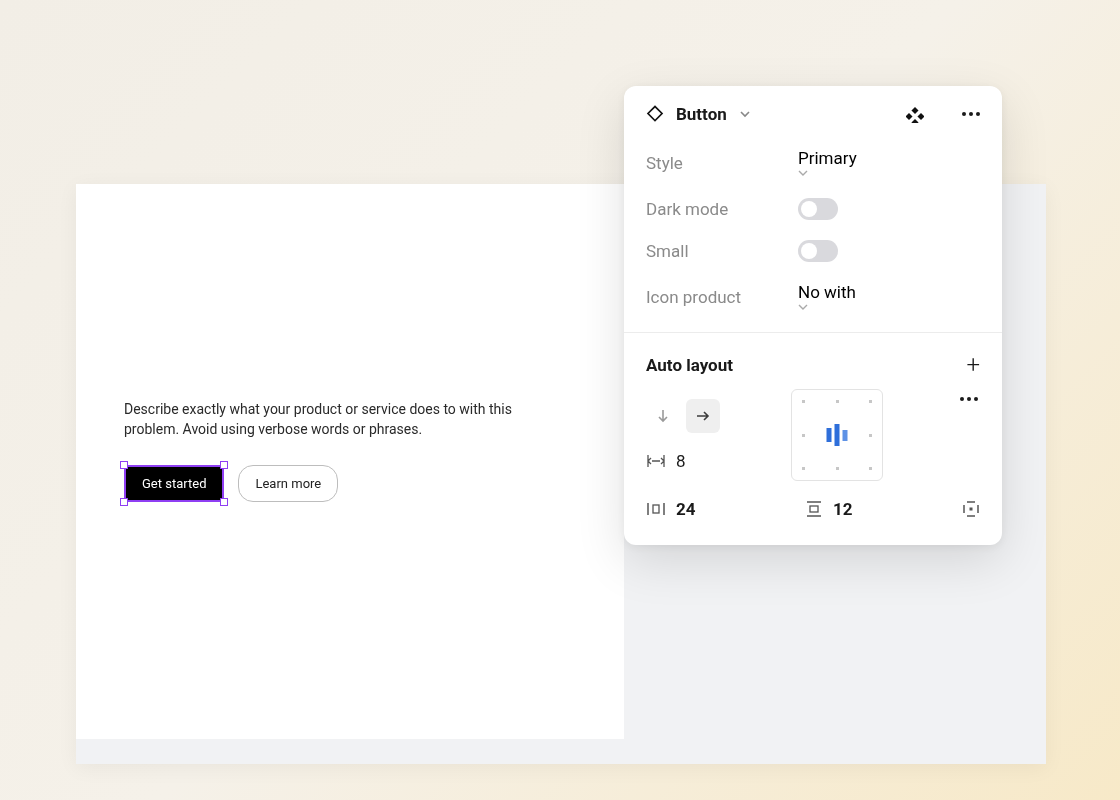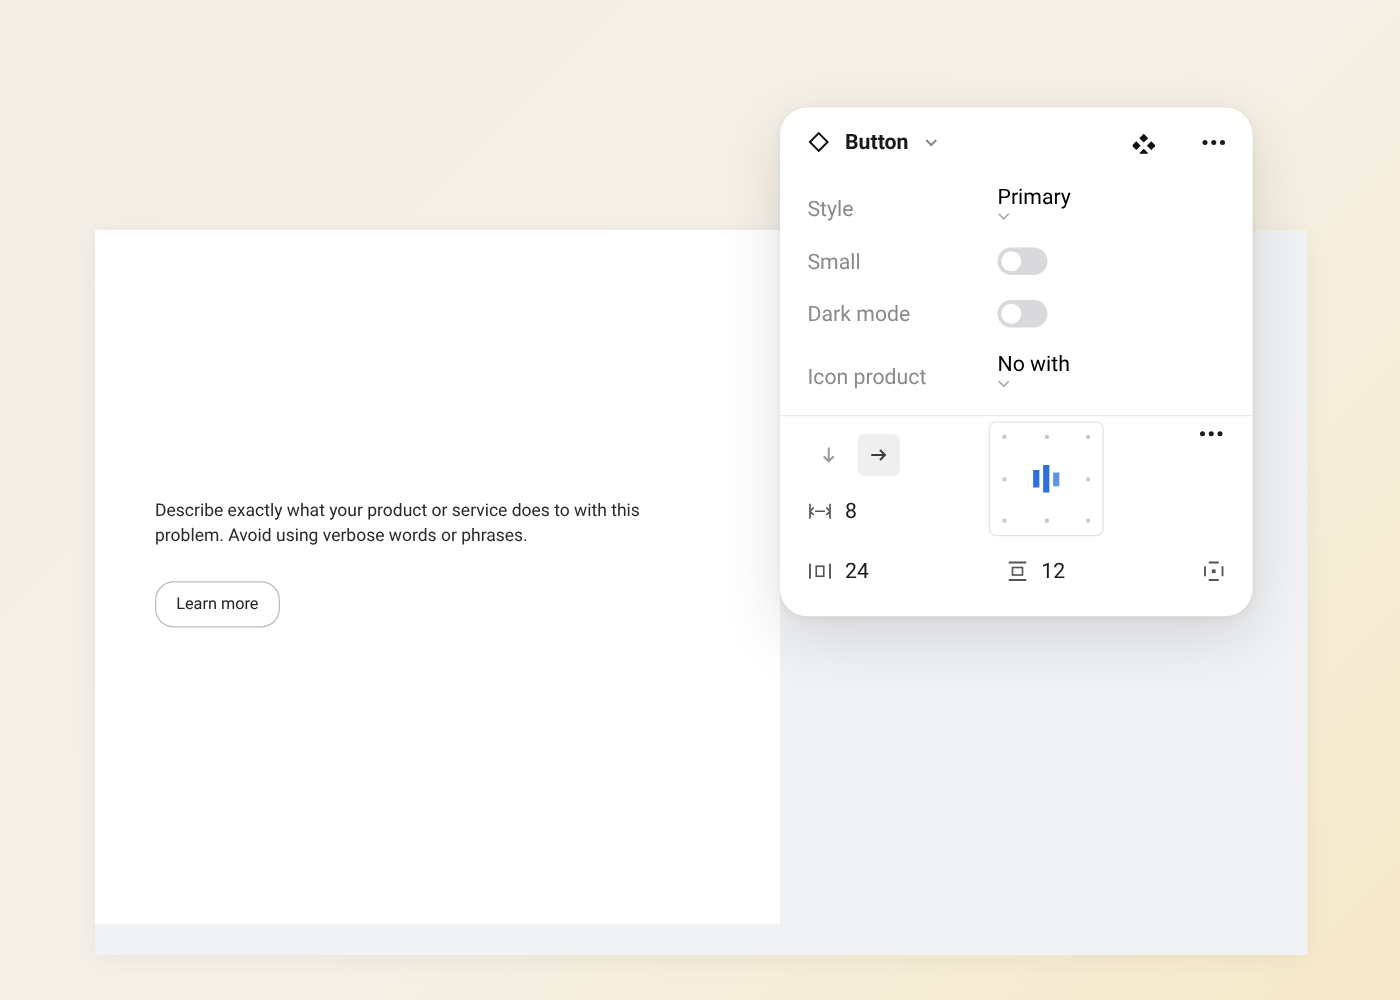--- a/index.html
+++ b/index.html
@@ -81,39 +81,39 @@
   padding: 10px 16px;
   border: 1px solid #bdbdbd;
   border-radius: 15px;
 }
 .panel {
   position: absolute;
   top: 86px;
   left: 624px;
   width: 378px;
   background: #fff;
-  border-radius: 22px;
+  border-radius: 12px;
   box-shadow: 0 16px 50px rgba(0,0,0,0.12), 0 2px 8px rgba(0,0,0,0.06);
   color: #1a1a1a;
 }
 .panel-header {
   display: flex;
   align-items: center;
   padding: 18px 22px 14px;
   gap: 12px;
 }
 .panel-header .title {
   font-size: 17px;
   font-weight: 700;
 }
 .panel-header .spacer { flex: 1; }
 .chev { color: #888; font-size: 13px; }
 .prop-row {
   display: flex;
-  align-items: flex-end;
+  align-items: center;
   padding: 10px 22px;
 }
 .prop-label {
   font-size: 17px;
   color: #8a8a8a;
   width: 152px;
 }
 .prop-value {
   font-size: 17px;
   color: #000000;
@@ -188,35 +188,42 @@
   display:flex; align-items:center; gap:3px;
 }
 .ab1{ width:5px; height:14px; background:#2f6fda; }
 .ab2{ width:5px; height:22px; background:#2f6fda; }
 .ab3{ width:5px; height:11px; background:#5e92e6; }
 .lower-row {
   display: flex; align-items: center; justify-content: space-between;
   margin-top: 18px;
 }
 .lr-item { display:flex; align-items:center; gap:10px; color:#1a1a1a; }
-.lr-num { font-size: 17px; }
+.lr-num { font-size: 17px; font-weight: bold; }
 .kebab { display:flex; gap:3px; }
 .kebab span{ width:4px; height:4px; border-radius:50%; background:#1a1a1a; }
 .plus-icon { font-size: 24px; font-weight: 300; color:#1a1a1a; line-height: 1; }
 svg { display:block; }
 </style>
 </head>
 <body>
 
 <div class="inner-canvas"></div>
 <div class="design-surface"></div>
 
 <div class="hero">
   <p>Describe exactly what your product or service does to with this problem. Avoid using verbose words or phrases.</p>
   <div class="btn-row">
+    <div class="sel-wrap">
+      <div class="btn-primary">Get started</div>
+      <div class="sel-handle h-tl"></div>
+      <div class="sel-handle h-tr"></div>
+      <div class="sel-handle h-bl"></div>
+      <div class="sel-handle h-br"></div>
+    </div>
     <div class="btn-secondary">Learn more</div>
   </div>
 </div>
 
 <div class="panel">
   <div class="panel-header">
     <span class="icon">
       <svg width="18" height="18" viewBox="0 0 18 18">
           <rect x="9" y="1.5" width="10" height="10" transform="rotate(45 9 1.5)" fill="none" stroke="#111" stroke-width="1.6"></rect>
         </svg>
@@ -249,42 +256,46 @@
     <div class="prop-value">
       <span>Primary</span><span class="chev-sm">
         <svg width="10" height="10" viewBox="0 0 10 10">
             <path d="M1 3l4 4 4-4" fill="none" stroke="#aaa" stroke-width="1.4"></path>
           </svg>
       </span>
     </div>
   </div>
 
   <div class="prop-row">
+    <div class="prop-label">Dark mode</div>
+    <div class="toggle"></div>
+  </div>
+
+  <div class="prop-row">
     <div class="prop-label">Small</div>
-    <div class="toggle"></div>
-  </div>
-
-  <div class="prop-row">
-    <div class="prop-label">Dark mode</div>
     <div class="toggle"></div>
   </div>
 
   <div class="prop-row">
     <div class="prop-label">Icon product</div>
     <div class="prop-value">
       <span>No with</span><span class="chev-sm">
         <svg width="10" height="10" viewBox="0 0 10 10">
             <path d="M1 3l4 4 4-4" fill="none" stroke="#aaa" stroke-width="1.4"></path>
           </svg>
       </span>
     </div>
   </div>
 
   <div class="divider"></div>
 
+  <div class="section-head">
+    <div class="sh-title">Auto layout</div>
+    <div class="plus-icon">+</div>
+  </div>
 
   <div class="al-body">
     <div class="al-grid">
       <div class="al-left-rows">
         <div class="dir-row">
           <div class="dir-btn">
             <svg width="16" height="16" viewBox="0 0 16 16">
                 <path d="M8 2v11M4 9l4 4 4-4" fill="none" stroke="#9a9a9a" stroke-width="1.6"></path>
               </svg>
           </div>

